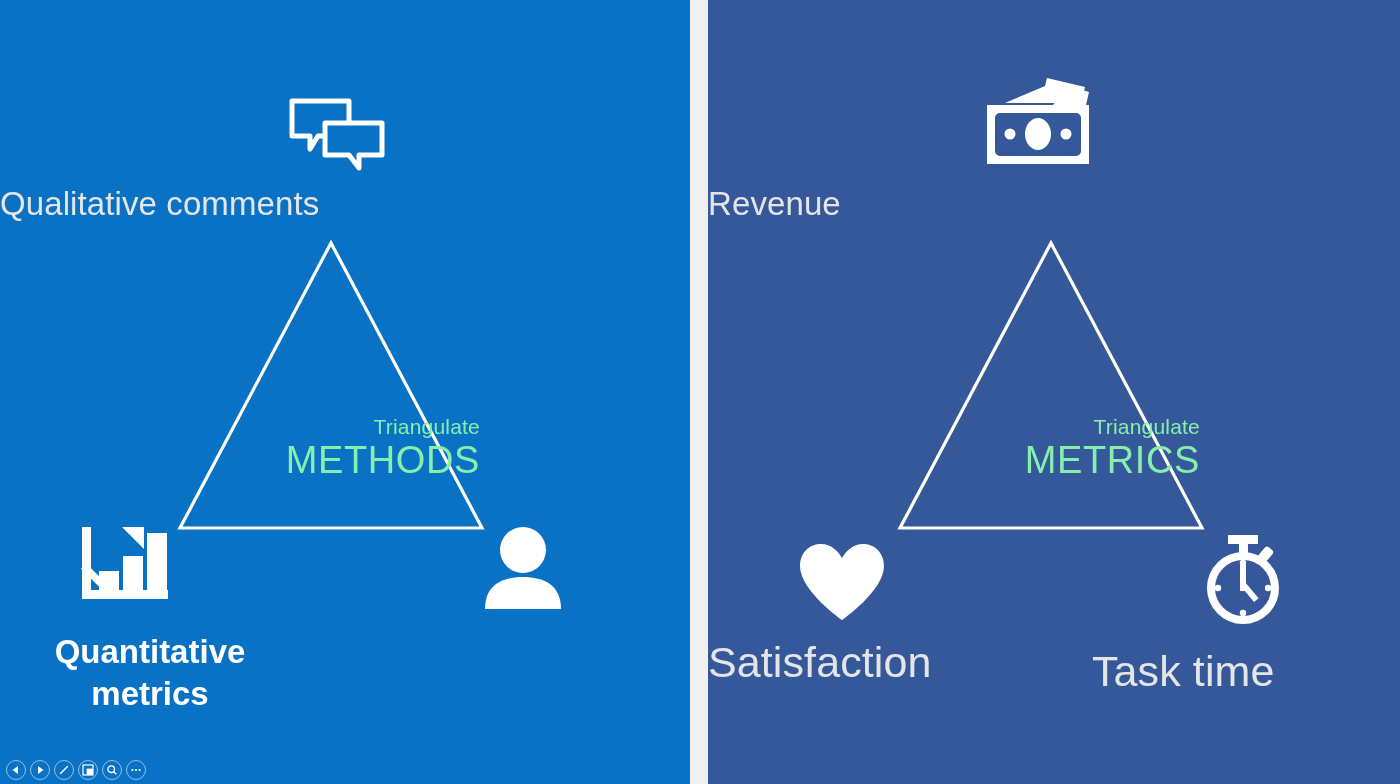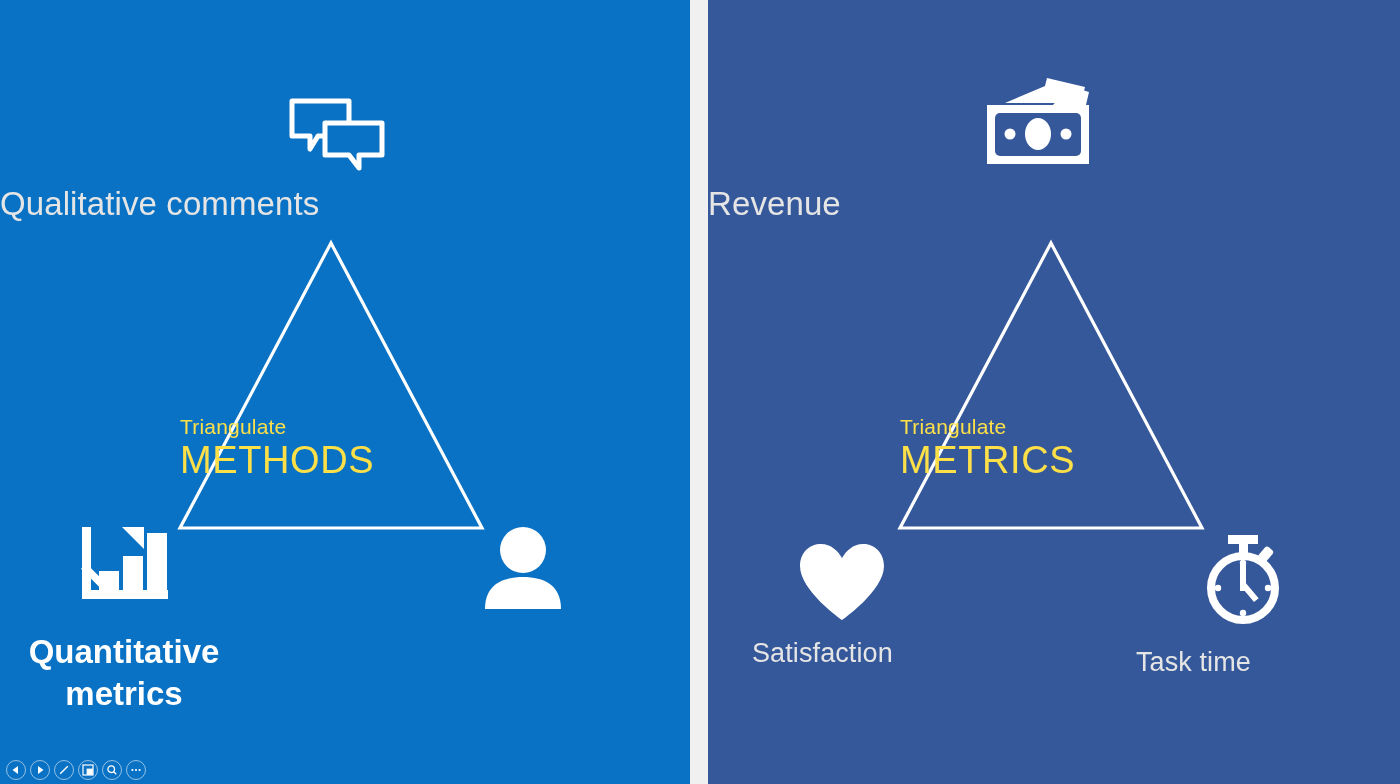--- a/index.html
+++ b/index.html
@@ -42,38 +42,38 @@
   
   .node-label {
     position: absolute;
     color: #e5e5e5;
     text-align: left;
     line-height: 1.08;
     white-space: nowrap;
     letter-spacing: 0.1px;
   }
   .node-label.lg  { font-size: 33px; font-weight: 400; }
-  .node-label.md  { font-size: 27px; font-weight: 400; padding-left: 44px; }
+  .node-label.md  { font-size: 43px; font-weight: 400; }
 
   .two-line {
     position: absolute;
     color: #ffffff;
     text-align: center;
     line-height: 1.28;
     white-space: nowrap;
   }
   .two-line .l1 { font-size: 33px; font-weight: 700; display: block; }
   .two-line .l2 { font-size: 33px; font-weight: 700; display: block; }
   .two-line .l2.light { font-weight: 400; font-size: 32px; }
 
   
   .tri-text {
     position: absolute;
-    text-align: left;
-    color: #fde047;
+    text-align: right;
+    color: #86efac;
     white-space: nowrap;
   }
   .tri-text .small {
     display: block;
     font-size: 21px;
     font-weight: 300;
     letter-spacing: 0.2px;
   }
   .tri-text .big {
     display: block;
@@ -141,21 +141,21 @@
         <rect x="0" y="63" width="86" height="9"></rect>
         <rect x="17" y="44" width="20" height="19"></rect>
         <rect x="41" y="29" width="20" height="34"></rect>
         <rect x="65" y="6" width="20" height="57"></rect>
         <g>
           <rect x="12" y="33" width="7.5" height="40" transform="rotate(-45 16 53)"></rect>
           <polygon points="62,0 62,22 40,0"></polygon>
         </g>
       </svg>
     </div>
-    <div class="two-line" style="left:0px; top:631px; width:248px;">
+    <div class="two-line" style="left:0px; top:631px; width:248px;padding-left:26px;">
       <span class="l1">Quantitative</span>
       <span class="l2">metrics</span>
     </div>
 
     <div class="abs" style="left:485px; top:527px;">
       <svg width="76" height="82" viewBox="0 0 76 82" fill="#ffffff">
         <circle cx="38" cy="23" r="23"></circle>
         <path d="M0 82 C0 58 17 50 38 50 C59 50 76 58 76 82 Z"></path>
       </svg>
     </div>

